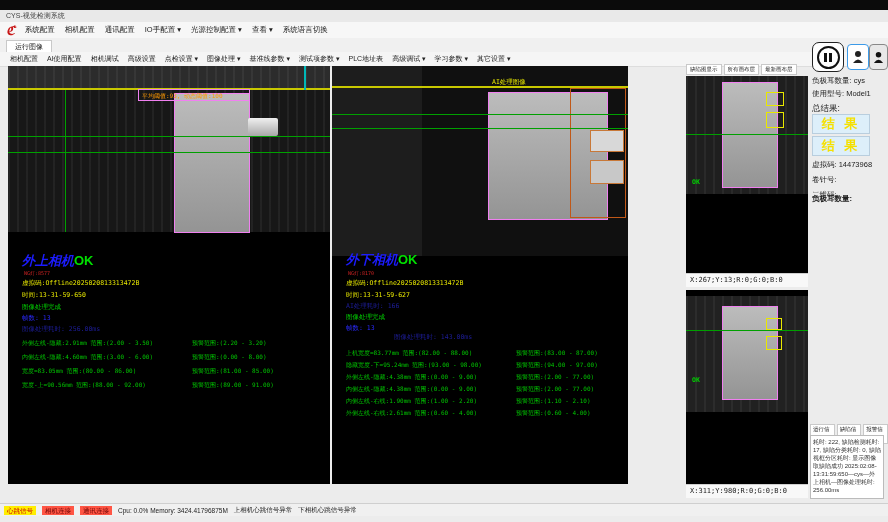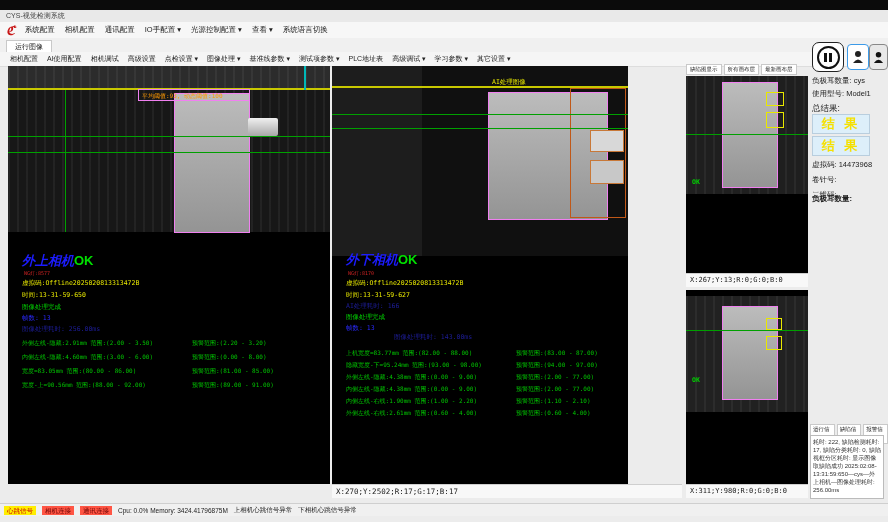--- a/index.html
+++ b/index.html
@@ -183,21 +183,20 @@
     </div>
     <div class="meas" style="top:331px;">
       <span>内侧左线-右线:1.90mm 范围:(1.00 - 2.20)</span>
       <span class="warn">预警范围:(1.10 - 2.10)</span>
     </div>
     <div class="meas" style="top:343px;">
       <span>外侧左线-右线:2.61mm 范围:(0.60 - 4.00)</span>
       <span class="warn">预警范围:(0.60 - 4.00)</span>
     </div>
   </div>
-  <div class="coordbar" style="left:332px;top:484px;width:350px;height:14px;">X:270;Y:2502;R:17;G:17;B:17</div>
 
   <div class="ptabs">
     <span class="ptab">缺陷图显示</span>
     <span class="ptab">所有画布层</span>
     <span class="ptab">最新画布层</span>
   </div>
 
   <div class="black-panel" style="left:686px;top:76px;width:122px;height:197px;">
     <div class="abs streaks" style="left:0;top:0;width:122px;height:118px;background-color:#1f1f1f;"></div>
     <div class="grayblock" style="left:36px;top:6px;width:54px;height:104px;"></div>

